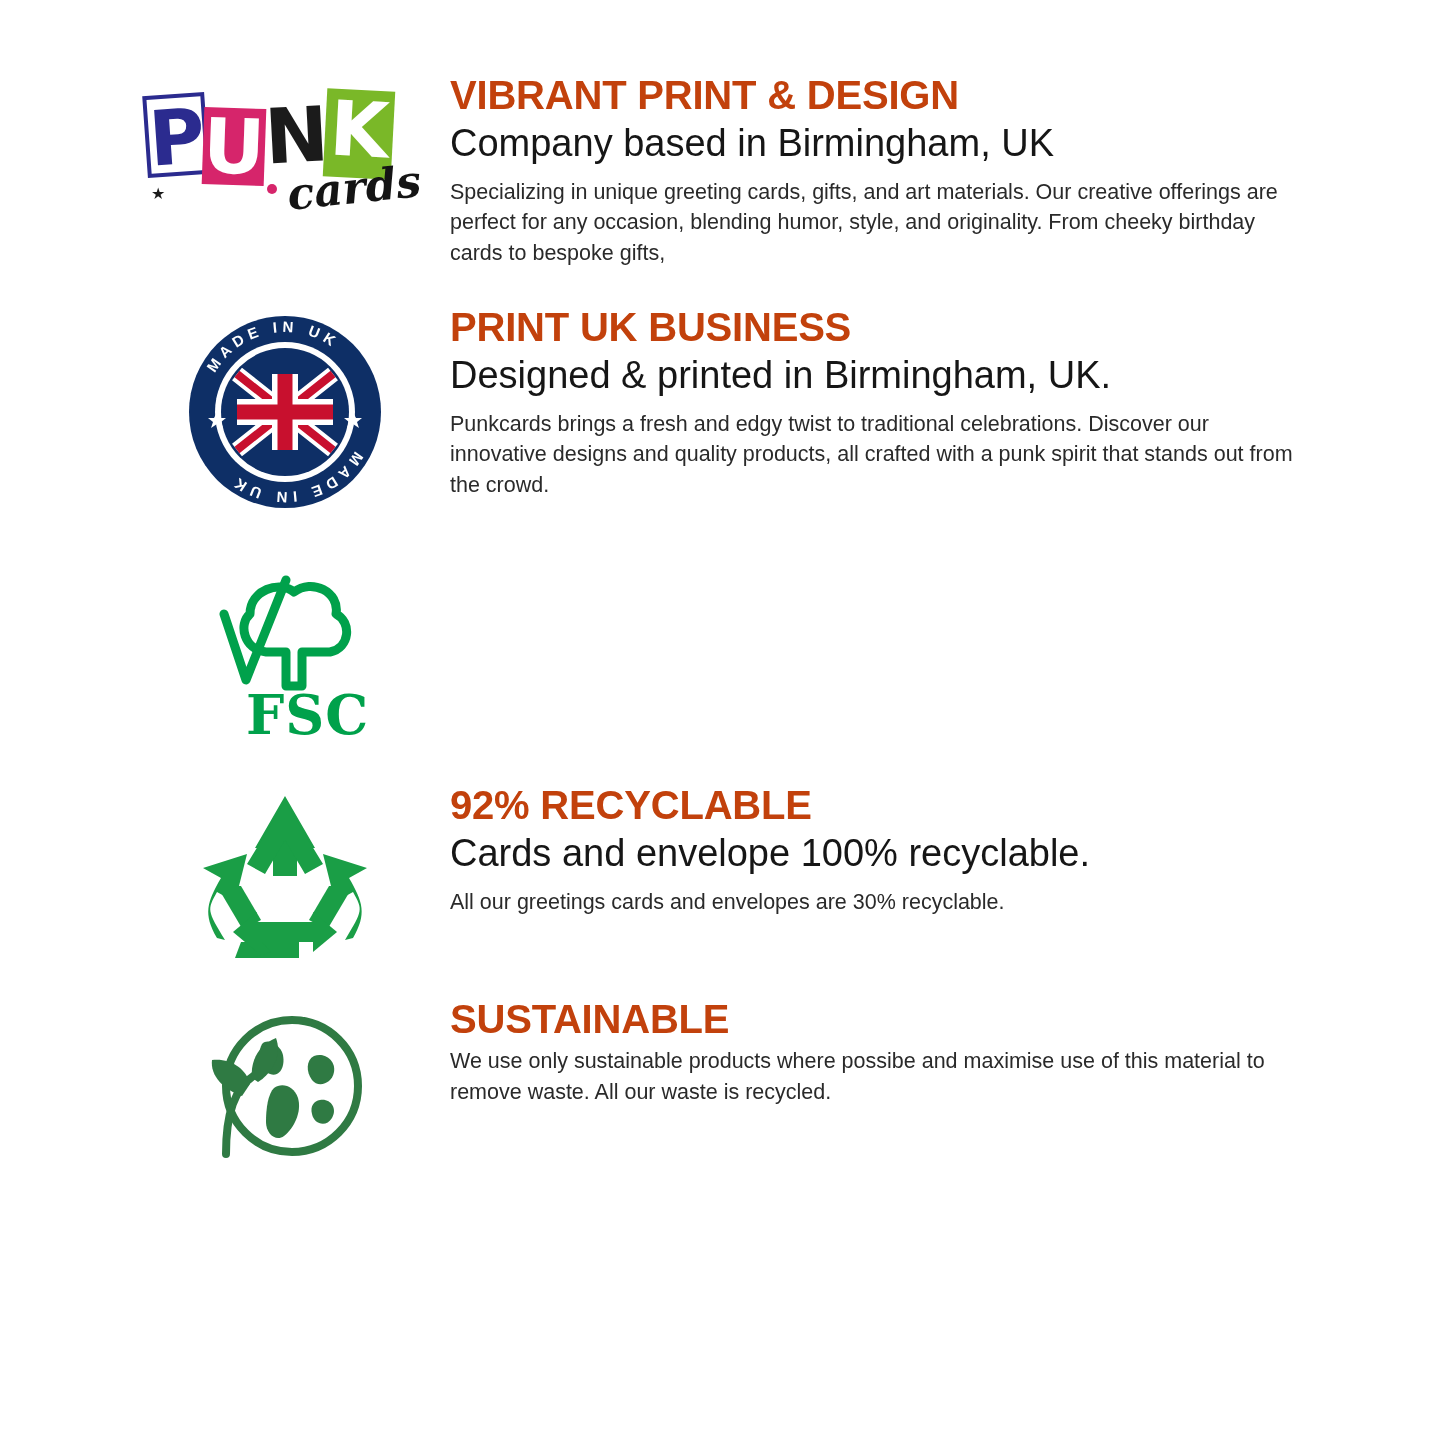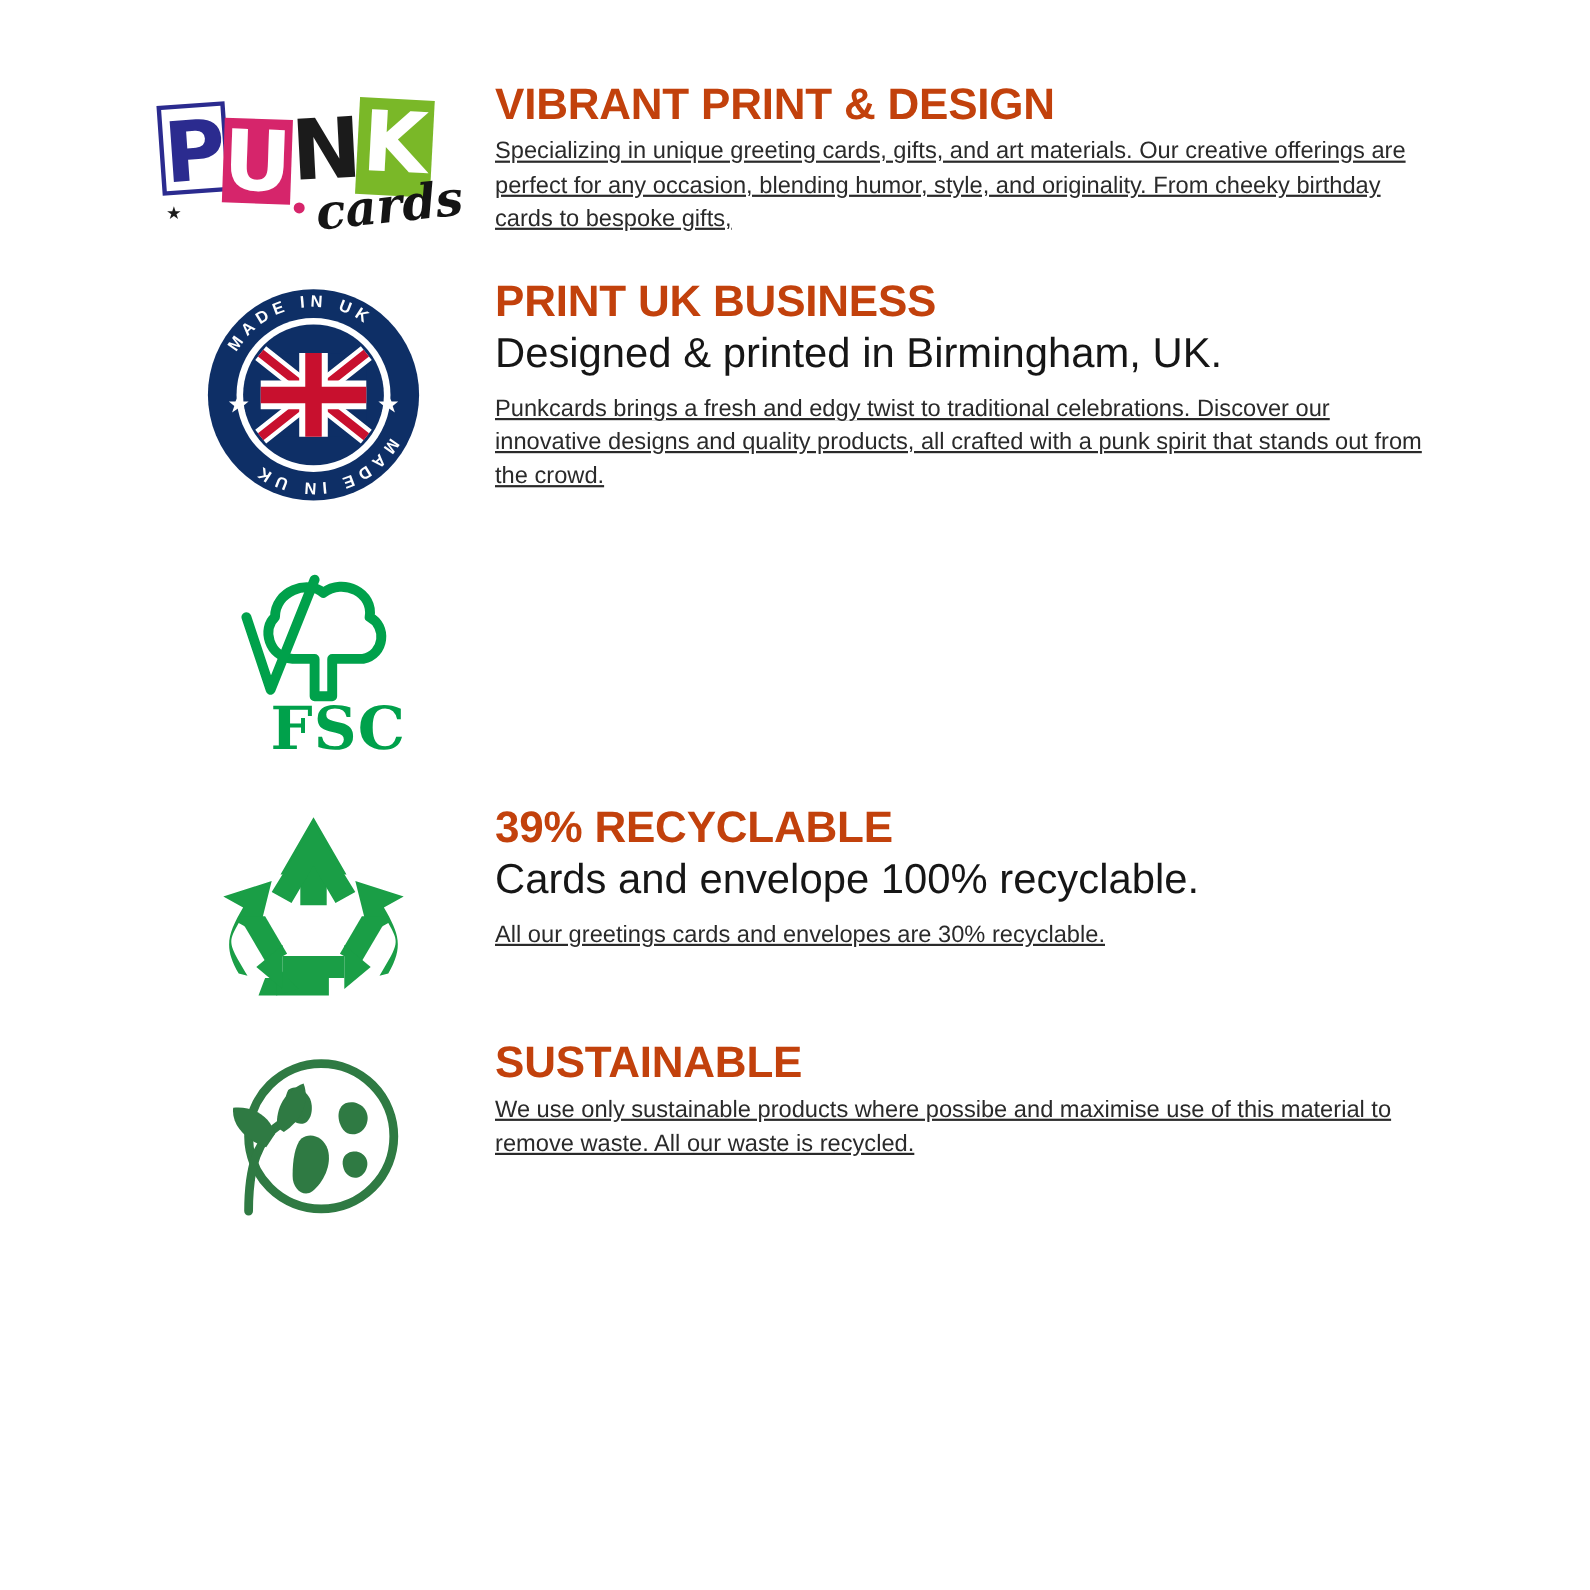--- a/index.html
+++ b/index.html
@@ -54,21 +54,20 @@
     line-height: 1.12;
     color: #161616;
     margin: 0 0 12px 0;
   }
   .f-body {
     font-size: 21.5px;
     line-height: 1.42;
     color: #2a2a2a;
     margin: 0;
     max-width: 860px;
-    text-decoration: underline;
   }
 
   
   .punk-logo {
     position: relative;
     width: 280px;
     height: 135px;
   }
   .punk-letter {
     position: absolute;
@@ -155,20 +154,21 @@
         <div class="punk-letter pl-u">U</div>
         <div class="punk-letter pl-n">N</div>
         <div class="punk-letter pl-k">K</div>
         <div class="punk-cards">cards</div>
         <div class="punk-star">★</div>
         <div class="punk-dot"></div>
       </div>
     </div>
     <div class="text-cell">
       <h2 class="f-title">VIBRANT PRINT &amp; DESIGN</h2>
+      <p class="f-sub">Company based in Birmingham, UK</p>
       <p class="f-body">Specializing in unique greeting cards, gifts, and art materials. Our creative offerings are perfect for any occasion, blending humor, style, and originality. From cheeky birthday cards to bespoke gifts,</p>
     </div>
   </div>
 
   <div class="feature">
     <div class="icon-cell">
       <svg class="svg-icon uk-badge" viewBox="0 0 200 200">
         <circle cx="100" cy="100" r="96" fill="#0e2f66"></circle>
         <circle cx="100" cy="100" r="70" fill="#ffffff"></circle>
         <circle cx="100" cy="100" r="64" fill="#0e2f66"></circle>
@@ -228,21 +228,21 @@
           <path d="M90 12 L128 74 L110 84 L90 50 L70 84 L52 74 Z"></path>
           <path d="M46 96 L66 130 L48 140 L22 96 Z"></path>
           <path d="M134 96 L114 130 L132 140 L158 96 Z"></path>
           <path d="M62 132 L118 132 L118 152 L62 152 Z"></path>
           <path d="M62 122 L38 142 L62 162 Z"></path>
           <path d="M118 122 L142 142 L118 162 Z"></path>
         </g>
       </svg>
     </div>
     <div class="text-cell">
-      <h2 class="f-title">39% RECYCLABLE</h2>
+      <h2 class="f-title">92% RECYCLABLE</h2>
       <p class="f-sub">Cards and envelope 100% recyclable.</p>
       <p class="f-body">All our greetings cards and envelopes are 30% recyclable.</p>
     </div>
   </div>
 
   <div class="feature">
     <div class="icon-cell">
       <svg class="svg-icon" width="190" height="165" viewBox="0 0 190 165">
         <circle cx="102" cy="82" r="66" fill="none" stroke="#2f7a43" stroke-width="8"></circle>
         <g fill="#2f7a43">

